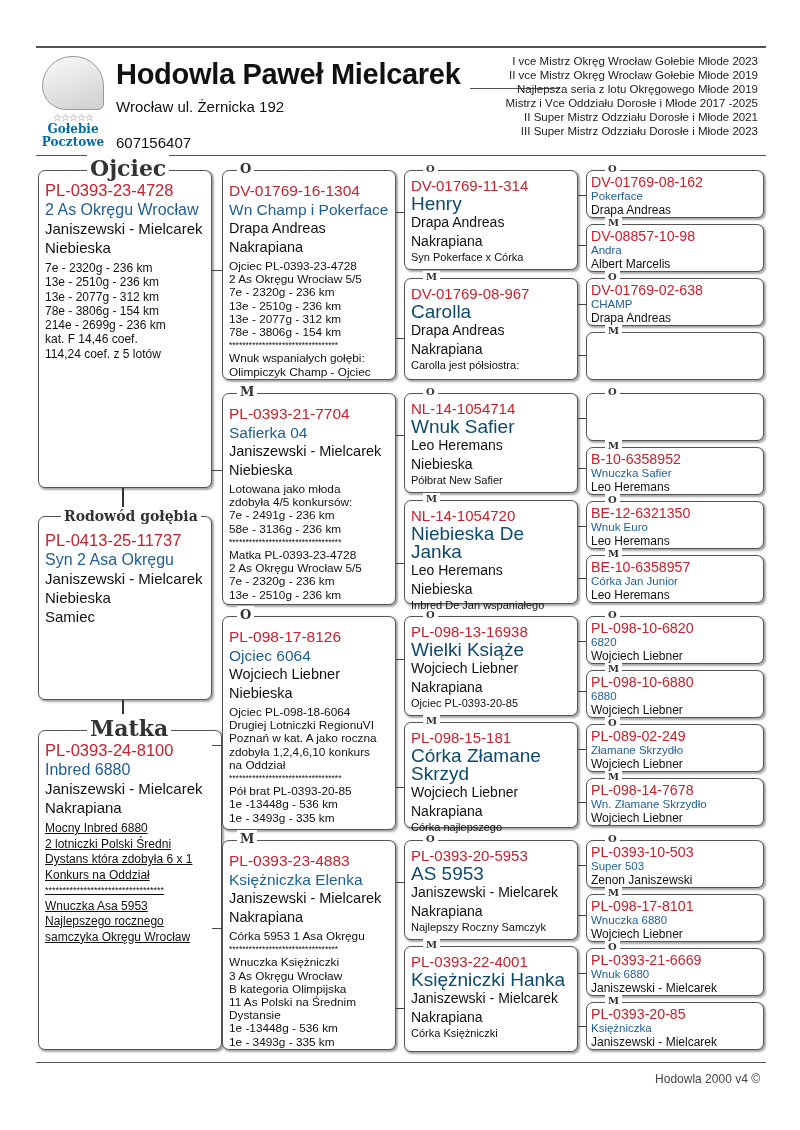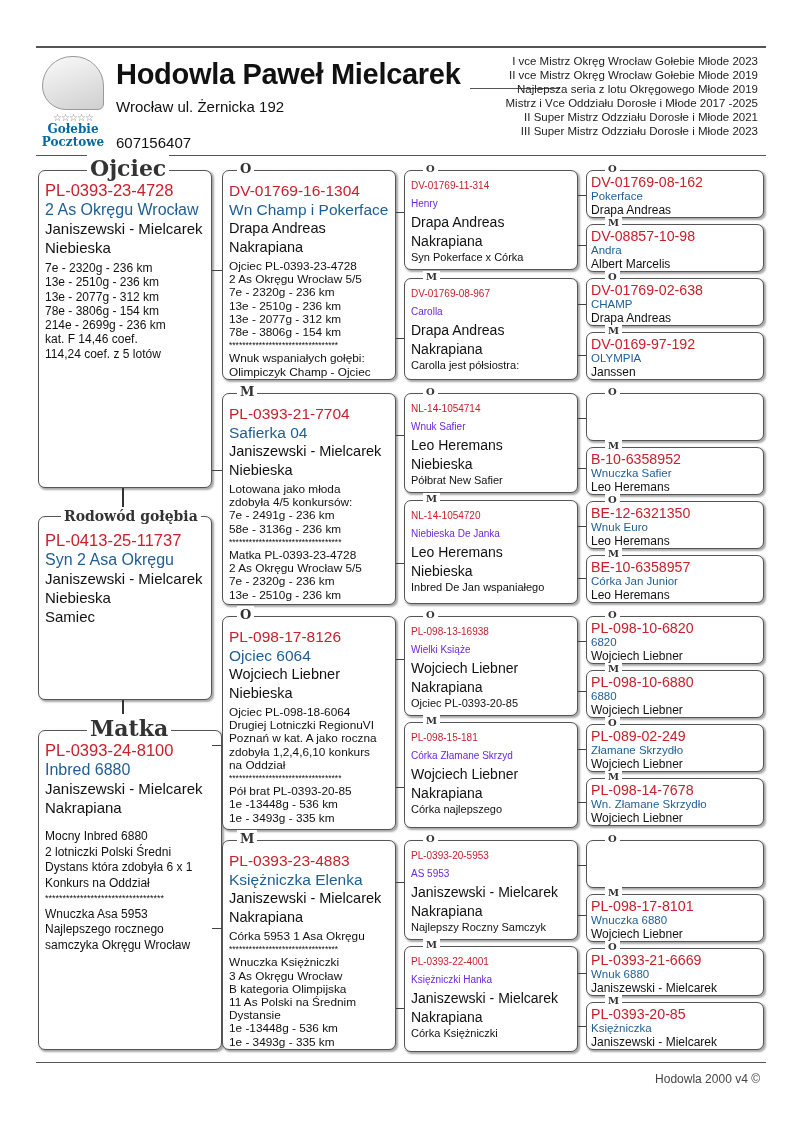--- a/index.html
+++ b/index.html
@@ -30,22 +30,22 @@
   .in { position:absolute; left:6px; right:4px; }
   .ring-red { color:#c8202c; }
   .c1 .ring-red { font-size:16.5px; }
   .c1 .name { color:#1f5e95; font-size:16px; }
   .c1 .own, .c1 .col { font-size:15px; }
   .c1 .notes { font-size:12px; line-height:14.3px; }
   .c2 .ring-red { font-size:15.5px; line-height:19px; }
   .c2 .name { color:#1f5e95; font-size:15.5px; line-height:19px; }
   .c2 .own, .c2 .col { font-size:14.5px; line-height:19px; }
   .c2 .notes { font-size:11.8px; line-height:13.2px; }
-  .c3 .ring-red { font-size:10px; line-height:18px; }
-  .c3 .name { color:#6d28d9; font-size:10px; line-height:18px; }
+  .c3 .ring-red { font-size:15px; line-height:18px; }
+  .c3 .name { color:#0c4a6e; font-size:19px; line-height:18px; }
   .c3 .own, .c3 .col { font-size:14px; line-height:18.5px; }
   .c3 .notes { font-size:11px; line-height:14px; }
   .c4 .ring-red { font-size:14.2px; line-height:15px; }
   .c4 .name { color:#1f5e95; font-size:11.5px; line-height:13px; }
   .c4 .own { font-size:12px; line-height:15px; }
   .line { line-height:19px; }
   .notes div { white-space:nowrap; }
   .vline { position:absolute; width:0; border-left:2px solid #333; }
   .hline { position:absolute; height:0; border-top:1.5px solid #444; }
   .footer { position:absolute; right:40px; top:1072px; font-size:12px; color:#444; }
@@ -106,21 +106,21 @@
 </div>
 <div class="vline" style="left:122px; top:700px; height:30px;"></div>
 
 <div class="box c1" style="left:38px; top:730px; width:184px; height:320px;">
   <span class="lbl big" style="left:48px;">Matka</span>
   <div class="in" style="top:10px;">
     <div class="ring-red line">PL-0393-24-8100</div>
     <div class="name line">Inbred 6880</div>
     <div class="own line">Janiszewski - Mielcarek</div>
     <div class="col line">Nakrapiana</div>
-    <div class="notes" style="margin-top:12px; line-height:15.5px;">
+    <div class="notes" style="margin-top:4px; line-height:15.5px;text-decoration:underline;">
       <div>Mocny Inbred 6880</div>
       <div>2 lotniczki Polski Średni</div>
       <div>Dystans która zdobyła 6 x 1</div>
       <div>Konkurs na Oddział</div>
       <div style="font-size:9px;">**********************************</div>
       <div>Wnuczka Asa 5953</div>
       <div>Najlepszego rocznego</div>
       <div>samczyka Okręgu Wrocław</div>
     </div>
   </div>
@@ -341,25 +341,20 @@
     <div class="box c4" style="left: 586px; top: 278px; width: 178px; height: 48px;">
       <span class="lbl xs" style="left: 18px;">O</span>
       <div class="in" style="top: 4px; left: 4px;">
         <div class="ring-red">DV-01769-02-638</div>
         <div class="name">CHAMP</div>
         <div class="own">Drapa Andreas</div>
       </div>
     </div>
     <div class="box c4" style="left: 586px; top: 332px; width: 178px; height: 48px;">
       <span class="lbl xs" style="left: 18px;">M</span>
-      <div class="in" style="top: 4px; left: 4px;">
-        <div class="ring-red">DV-0169-97-192</div>
-        <div class="name">OLYMPIA</div>
-        <div class="own">Janssen</div>
-      </div>
     </div>
     <div class="box c4" style="left: 586px; top: 393px; width: 178px; height: 48px;">
       <span class="lbl xs" style="left: 18px;">O</span>
       <div class="in" style="top: 4px; left: 4px; margin-top: 48px;">
         <div class="ring-red">B-12-6326760</div>
         <div class="name">Syn Safier</div>
         <div class="own">Leo Heremans</div>
       </div>
     </div>
     <div class="box c4" style="left: 586px; top: 447px; width: 178px; height: 48px;">
@@ -413,20 +408,25 @@
     <div class="box c4" style="left: 586px; top: 778px; width: 178px; height: 48px;">
       <span class="lbl xs" style="left: 18px;">M</span>
       <div class="in" style="top: 4px; left: 4px;">
         <div class="ring-red">PL-098-14-7678</div>
         <div class="name">Wn. Złamane Skrzydło</div>
         <div class="own">Wojciech Liebner</div>
       </div>
     </div>
     <div class="box c4" style="left: 586px; top: 840px; width: 178px; height: 48px;">
       <span class="lbl xs" style="left: 18px;">O</span>
+      <div class="in" style="top: 4px; left: 4px;">
+        <div class="ring-red">PL-0393-10-503</div>
+        <div class="name">Super 503</div>
+        <div class="own">Zenon Janiszewski</div>
+      </div>
     </div>
     <div class="box c4" style="left: 586px; top: 894px; width: 178px; height: 48px;">
       <span class="lbl xs" style="left: 18px;">M</span>
       <div class="in" style="top: 4px; left: 4px;">
         <div class="ring-red">PL-098-17-8101</div>
         <div class="name">Wnuczka 6880</div>
         <div class="own">Wojciech Liebner</div>
       </div>
     </div>
     <div class="box c4" style="left: 586px; top: 948px; width: 178px; height: 48px;">

